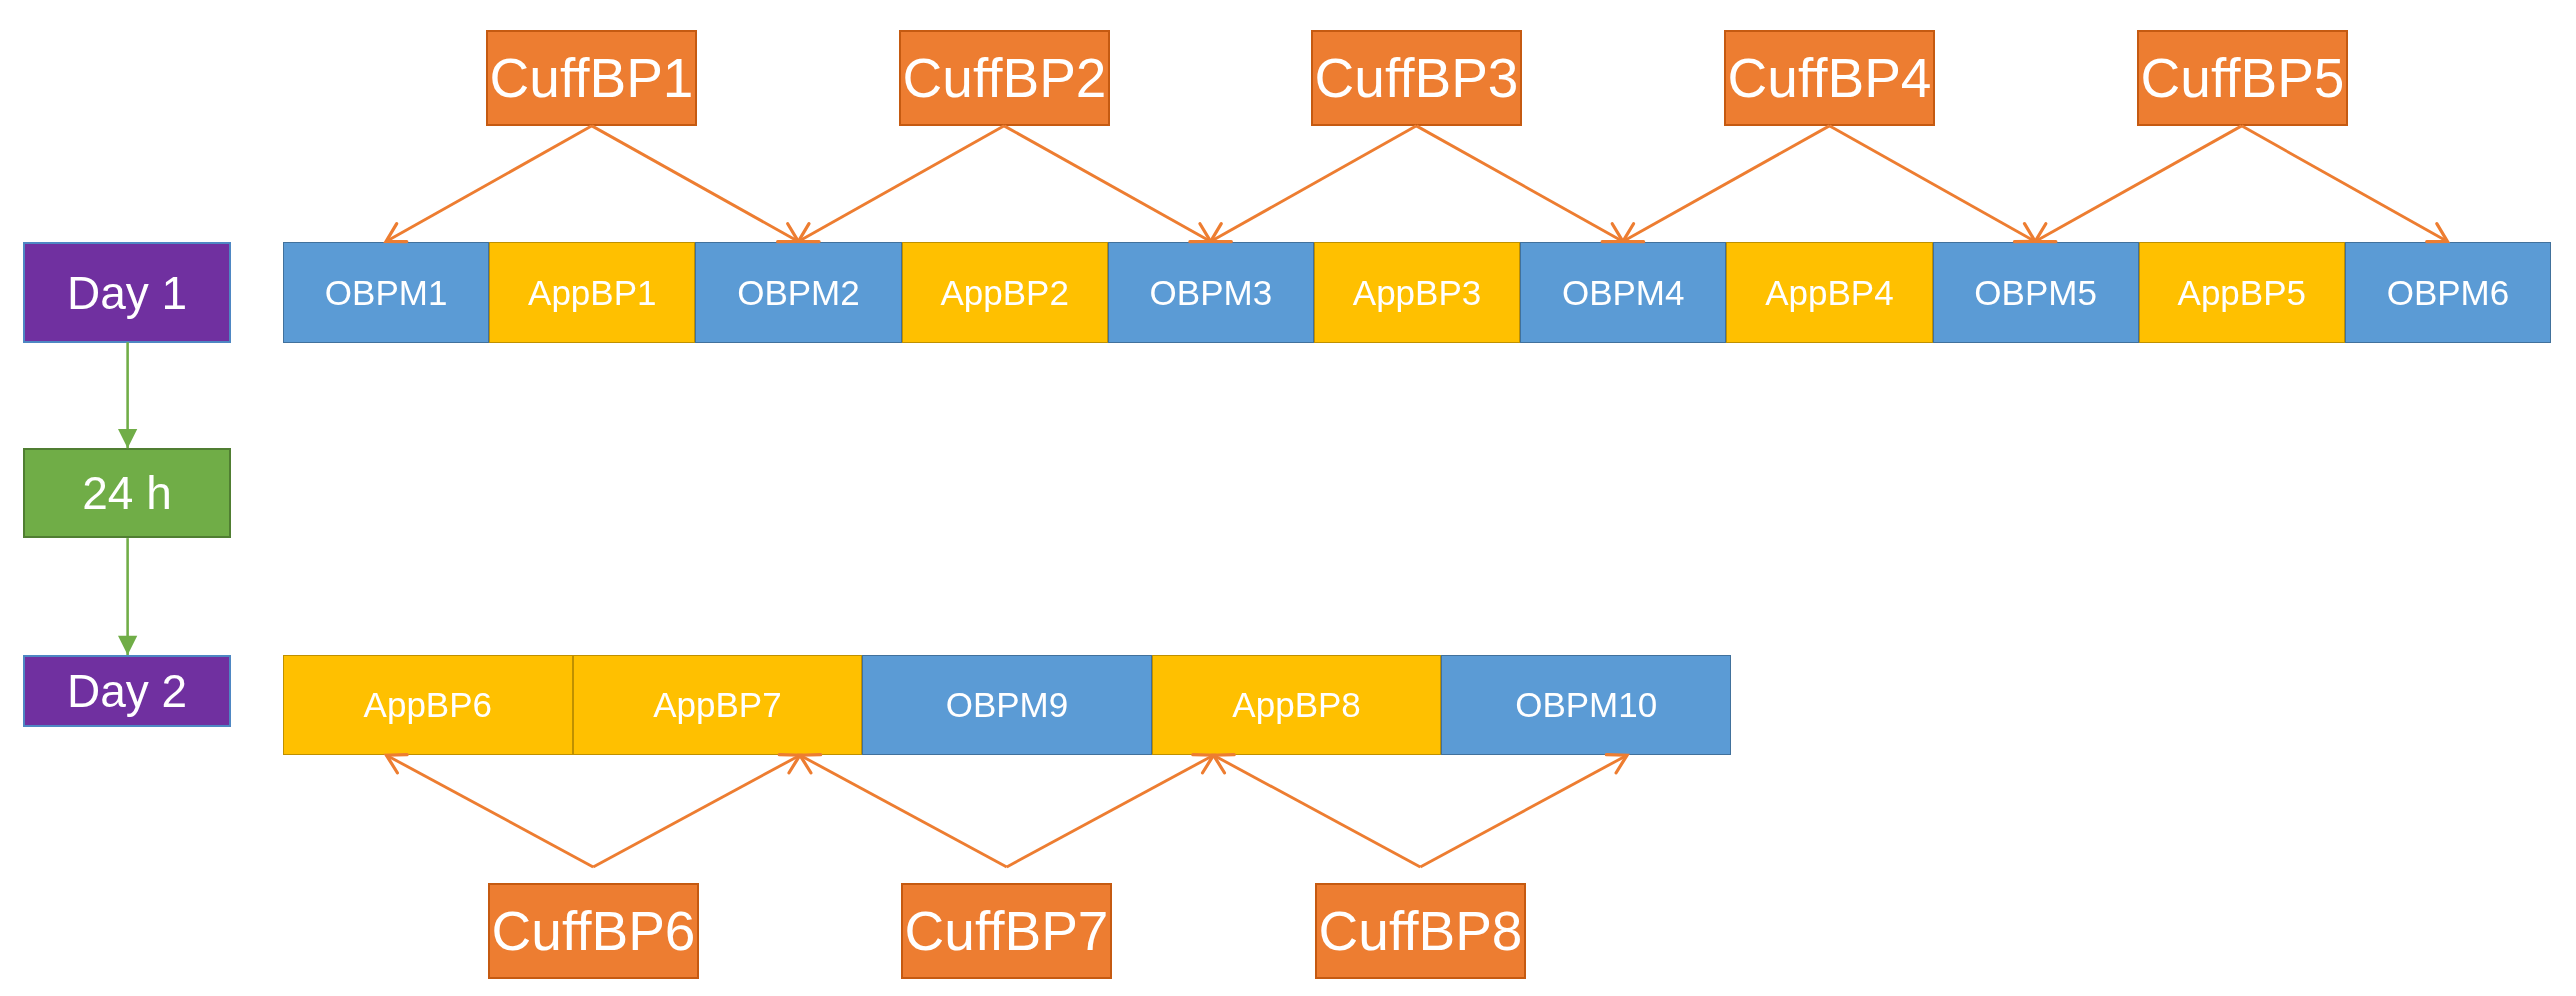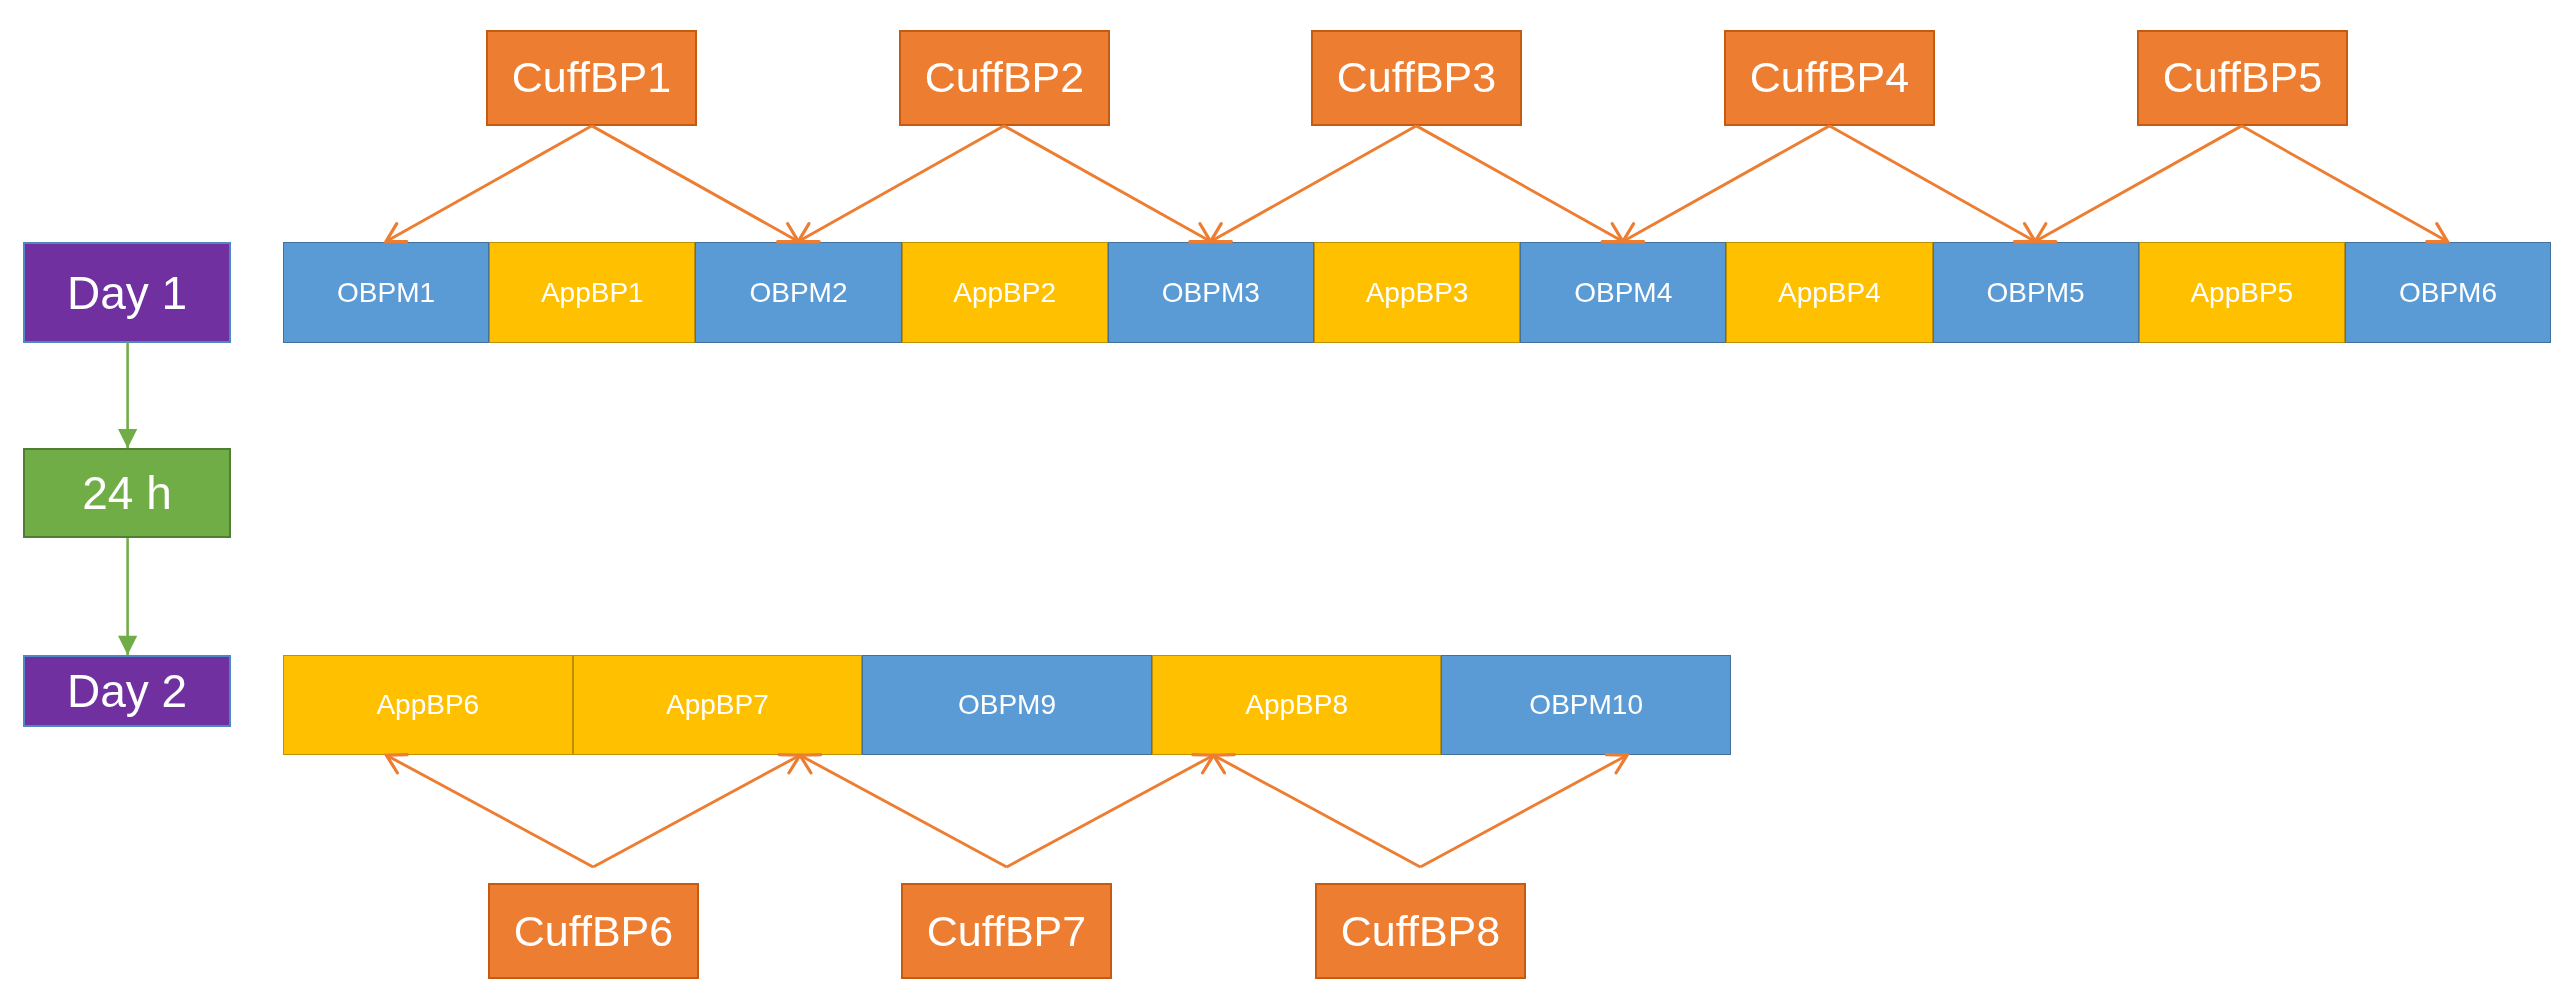--- a/index.html
+++ b/index.html
@@ -20,21 +20,21 @@
     box-sizing: border-box;
     text-align: center;
     white-space: nowrap;
   }
   
   .cuff {
     width: 211px;
     height: 96px;
     background: var(--cuff-fill, #ED7D31);
     border: 2.6px solid var(--cuff-border, #C55A11);
-    font-size: 43px;
+    font-size: 55px;
   }
   .cuff.top-row { top: 29.6px; }
   .cuff.bottom-row { top: 867px; margin-top: 16px; }
   #cuffbp1 { left: 486px; }
   #cuffbp2 { left: 899px; }
   #cuffbp3 { left: 1311px; }
   #cuffbp4 { left: 1724px; }
   #cuffbp5 { left: 2137px; }
   #cuffbp6 { left: 488px; }
   #cuffbp7 { left: 901px; }
@@ -65,21 +65,21 @@
     display: flex;
   }
   #day1-row { left: 283px; top: 242px; width: 2268px; height: 101px; }
   #day2-row { left: 283px; top: 655px; width: 1448px; height: 100px; }
   .cell {
     flex: 1 1 0;
     display: flex;
     align-items: center;
     justify-content: center;
     color: var(--text, #ffffff);
-    font-size: 28px;
+    font-size: 35px;
     box-sizing: border-box;
     white-space: nowrap;
     text-align: center;
   }
   .cell.obpm {
     background: var(--obpm-fill, #5B9BD5);
     border: 1.9px solid var(--obpm-border, #41719C);
   }
   .cell.appbp {
     background: var(--appbp-fill, #FFC000);

